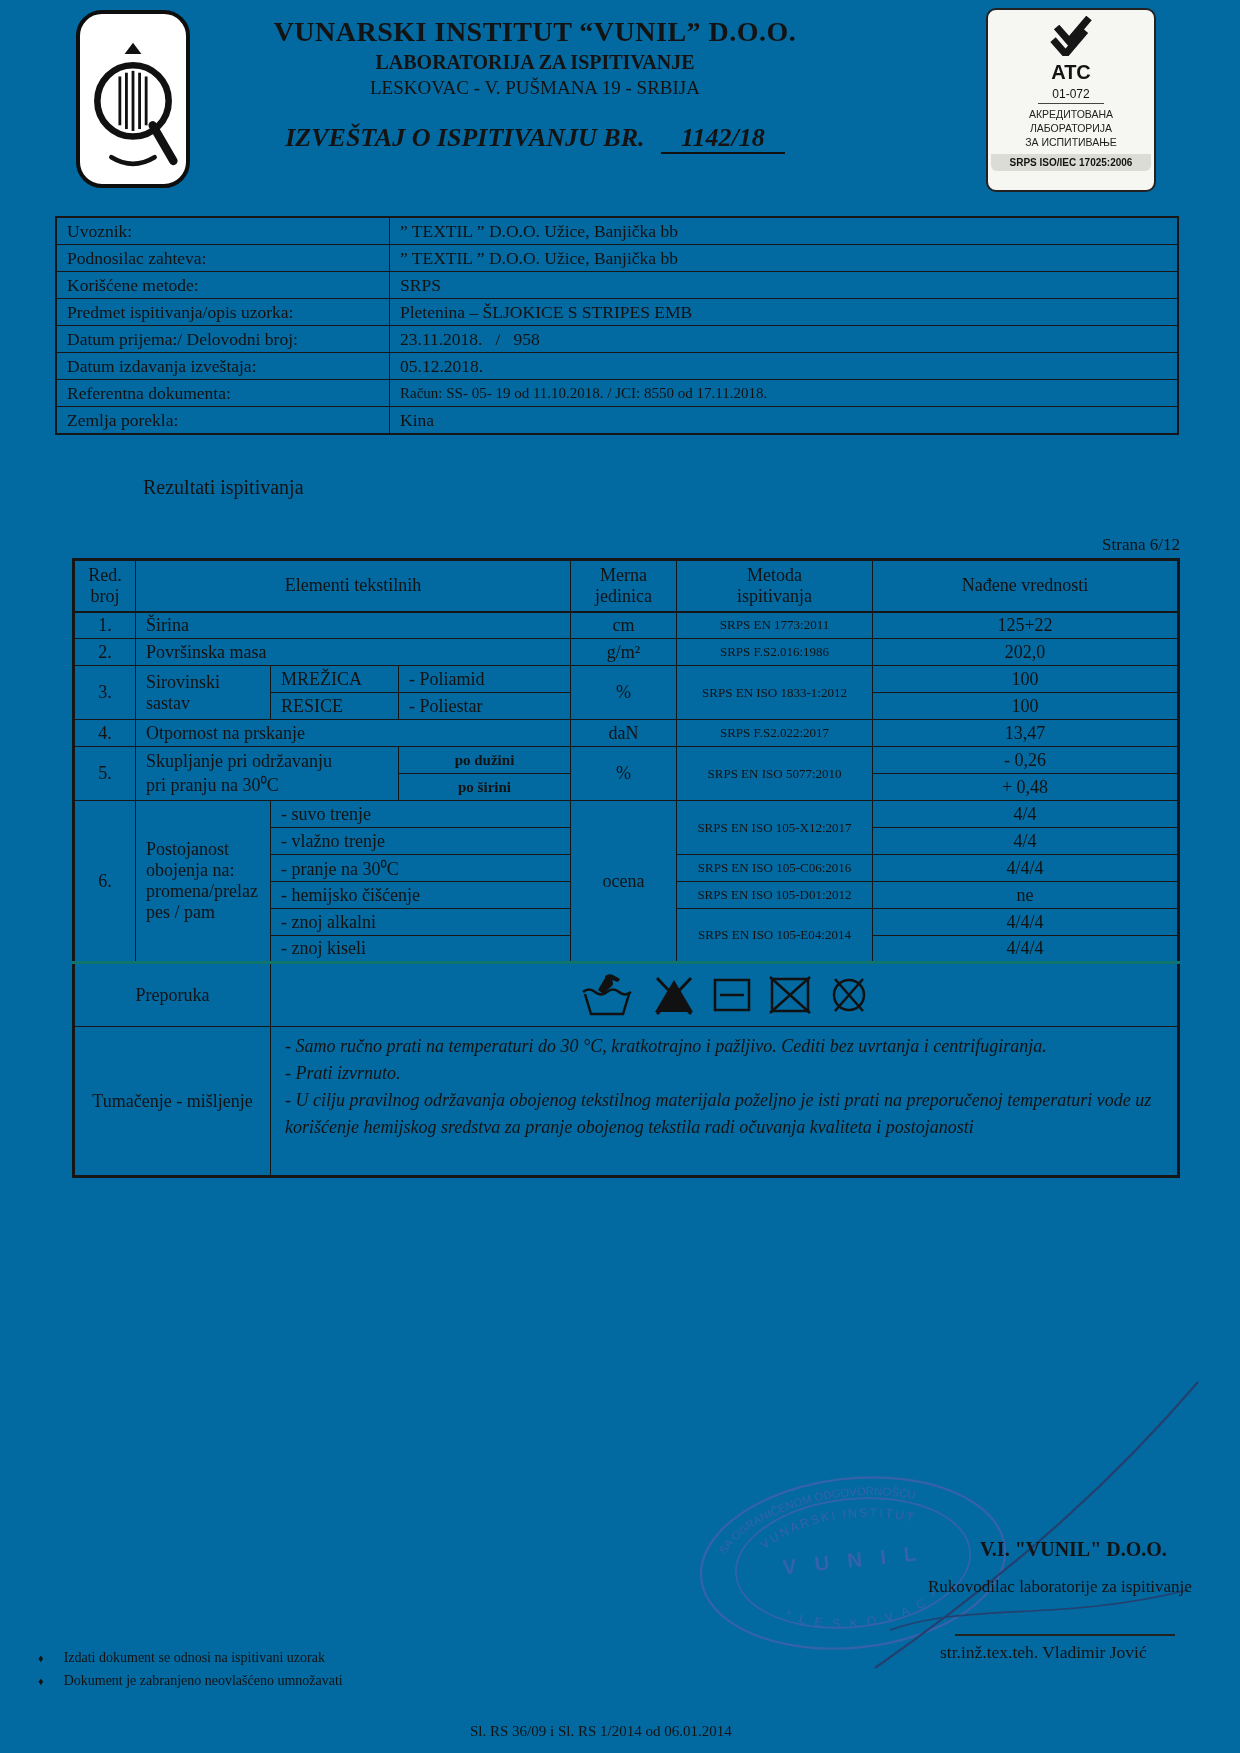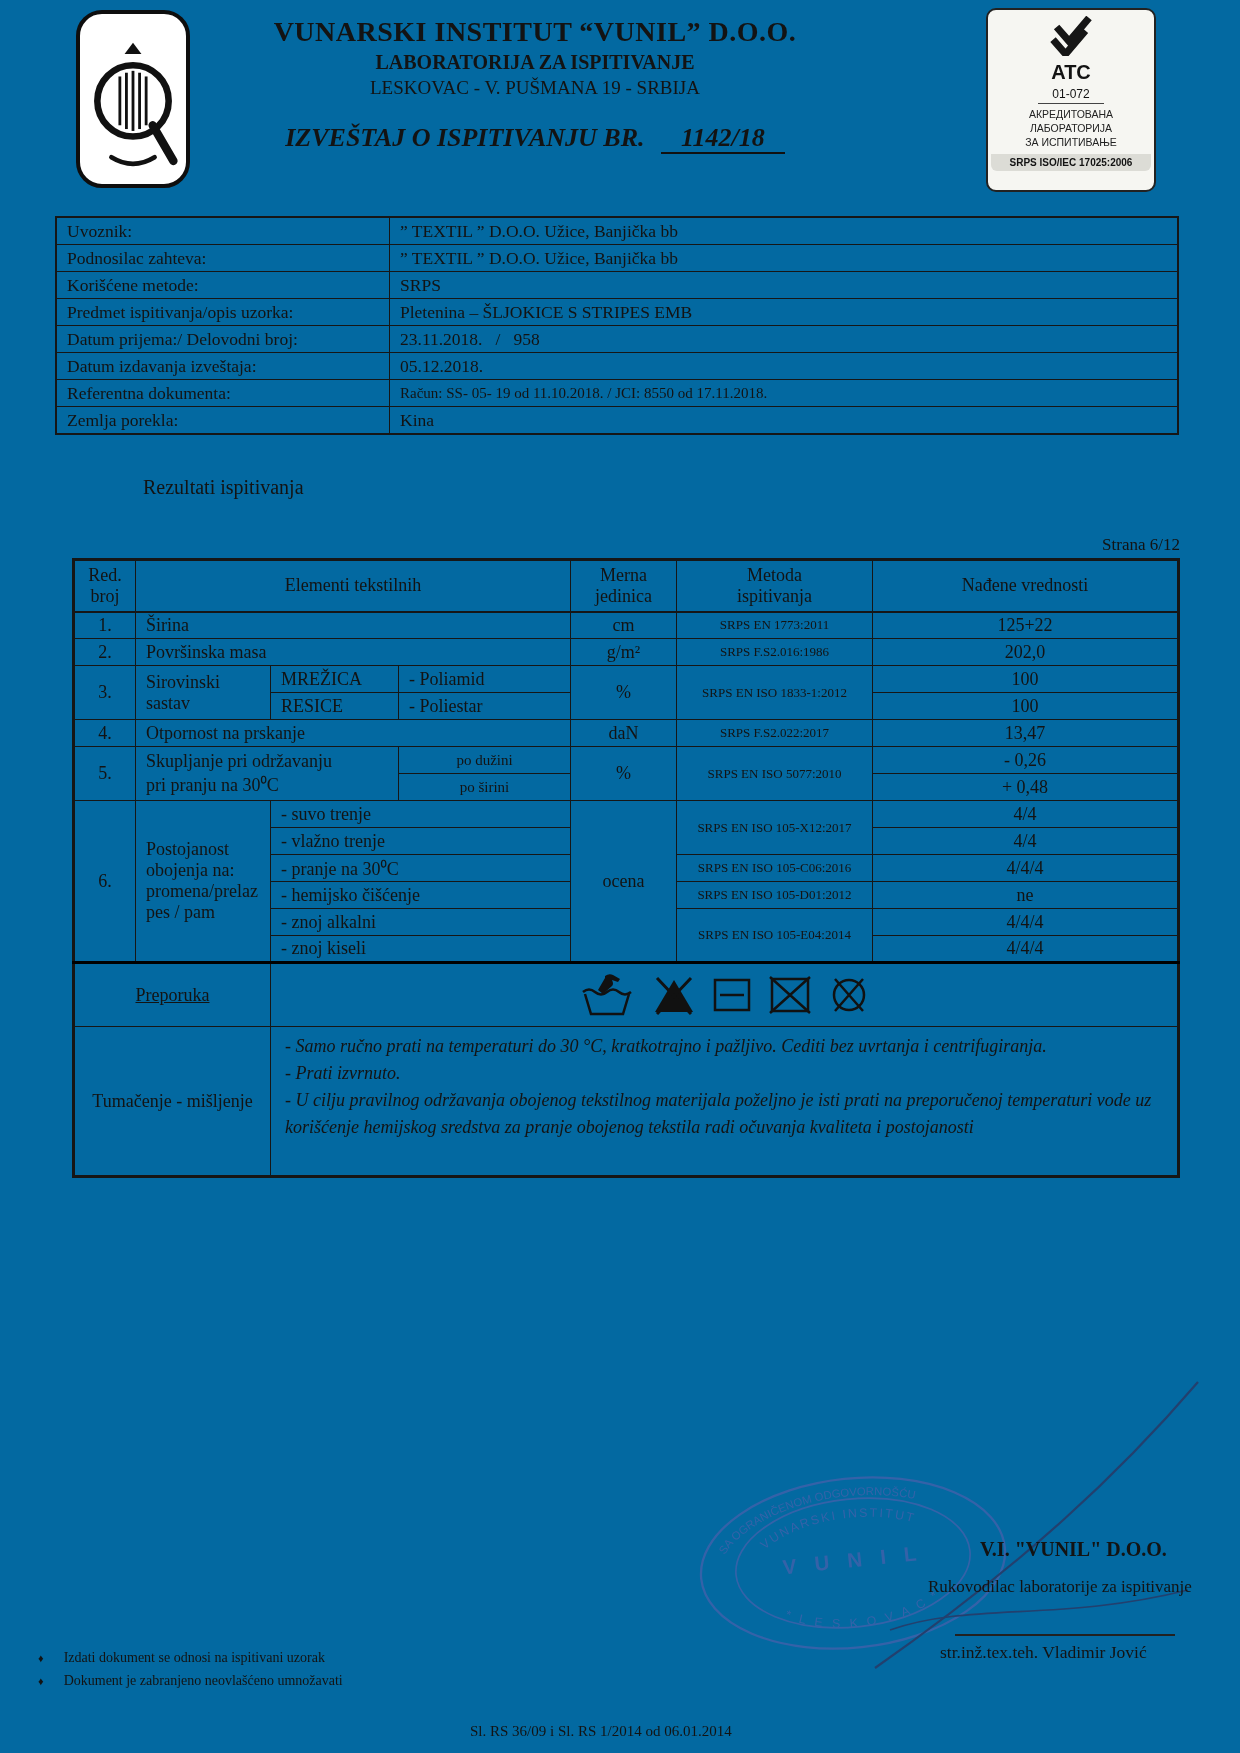--- a/index.html
+++ b/index.html
@@ -40,23 +40,23 @@
   
   .res-table{position:absolute;left:72px;top:558px;width:1108px;border-collapse:collapse;
              border:3px solid #161616;table-layout:fixed;}
   .res-table td{border:1.6px solid #161616;font-size:18px;padding:1px 6px;overflow:hidden;}
   .res-table tr{height:27px;}
   .res-table tr.thead{height:52px;}
   .res-table tr.thead td{border-bottom:2.5px solid #161616;}
   .c{text-align:center;vertical-align:middle;}
   .l{text-align:left;padding-left:10px !important;vertical-align:middle;}
   .m{font-size:13px !important;text-align:center;vertical-align:middle;}
-  .dir{font-size:15px !important;text-align:center;vertical-align:middle;}
+  .dir{font-size:15px !important;text-align:center;vertical-align:middle;font-weight:bold;}
   .rec-row{height:64px !important;}
-  .rec-row td{border-top:3px solid #000000;text-decoration:underline;}
+  .rec-row td{border-top:3px solid #0f766e;}
   .symbols{display:flex;align-items:center;justify-content:center;gap:14px;}
   .interp-row{height:150px !important;}
   .interp{font-style:italic;font-size:16.5px;line-height:1.5;padding:6px 14px !important;vertical-align:top;}
   .label-c{text-align:center;vertical-align:middle;font-size:18px;}
 
   
   .stamp{position:absolute;left:688px;top:1468px;width:330px;height:190px;transform:rotate(-6deg);opacity:.88;}
   .company{position:absolute;left:980px;top:1538px;width:220px;font-size:20px;font-weight:bold;}
   .role{position:absolute;left:928px;top:1577px;font-size:17px;}
   .sig-line{position:absolute;left:955px;top:1634px;width:220px;border-top:2px solid #222;}

